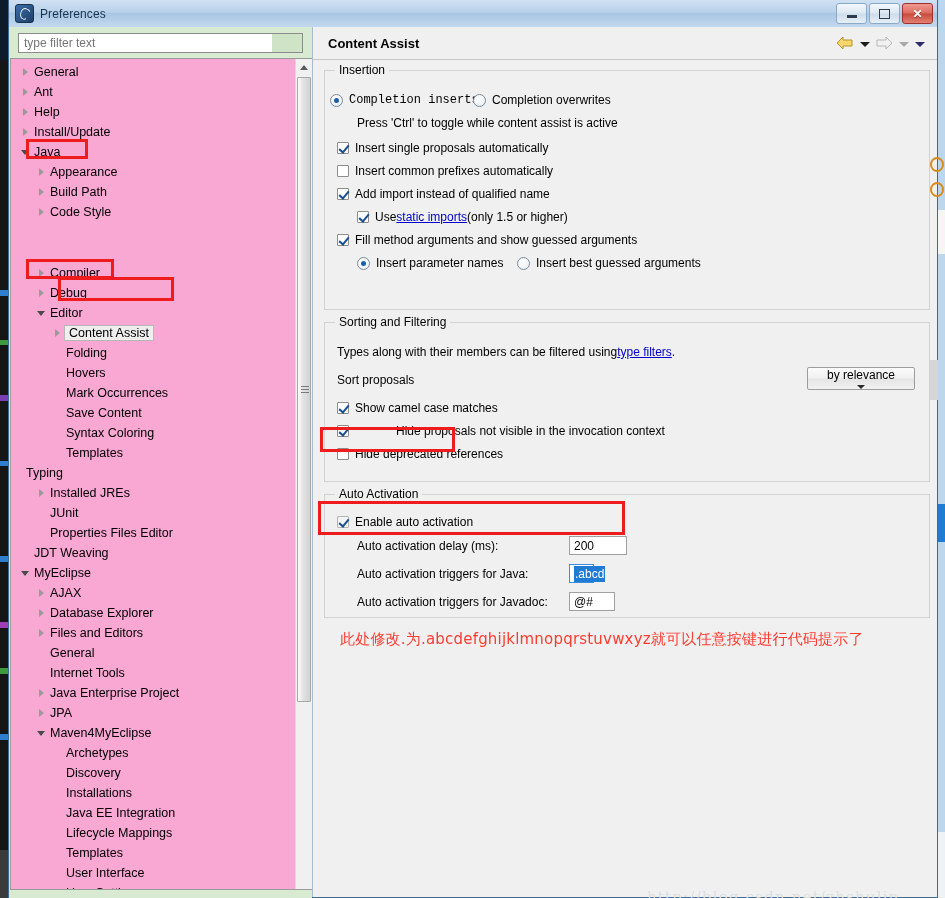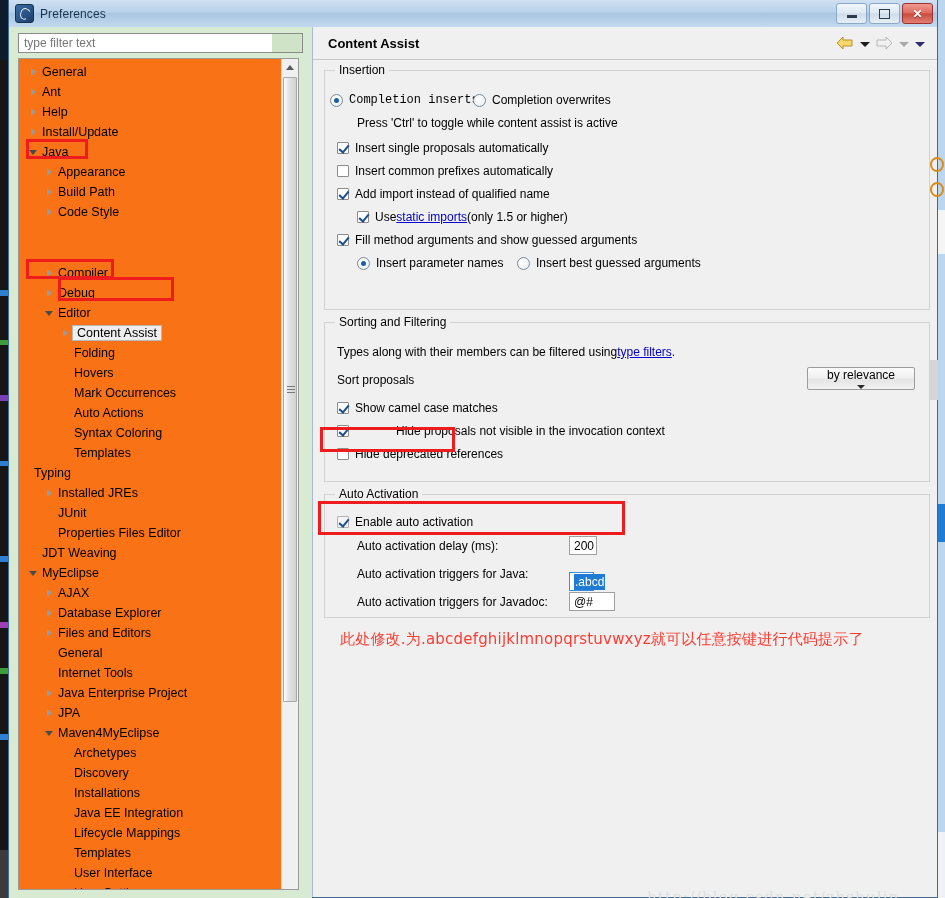--- a/index.html
+++ b/index.html
@@ -87,22 +87,22 @@
   }
   .filter-input {
     border: none; outline: none; background: transparent;
     font-family: "Liberation Sans", sans-serif; font-size: 12px; color: #6d6d6d;
     padding: 0 5px; width: 248px; height: 18px;
   }
   .filter-clear {
     width: 30px; height: 18px; background: #cfe4c6; flex: none;
   }
   .tree-wrap {
-    position: absolute; left: 9px; top: 31px; width: 281px; height: 832px;
-    background: #f97316; border: 1px solid #9a9a9a; box-sizing: border-box;
+    position: absolute; left: 1px; top: 31px; width: 303px; height: 832px;
+    background: #f9a8d4; border: 1px solid #9a9a9a; box-sizing: border-box;
     overflow: hidden;
   }
   .tree { position: absolute; left: 0; top: 0; right: 17px; top: 0; padding-top: 3px; }
   .tnode {
     height: 20px; display: flex; align-items: center;
     font-size: 12.5px; color: #000; white-space: nowrap;
     position: relative;
   }
   .arrow {
     width: 14px; height: 20px; flex: none; position: relative;
@@ -378,21 +378,21 @@
               <div class="tnode" style="padding-left: 40px;">
                 <span class="arrow"></span>
                 <span class="tlabel">Hovers</span>
               </div>
               <div class="tnode" style="padding-left: 40px;">
                 <span class="arrow"></span>
                 <span class="tlabel">Mark Occurrences</span>
               </div>
               <div class="tnode" style="padding-left: 40px;">
                 <span class="arrow"></span>
-                <span class="tlabel">Auto Actions</span>
+                <span class="tlabel">Save Content</span>
               </div>
               <div class="tnode" style="padding-left: 40px;">
                 <span class="arrow"></span>
                 <span class="tlabel">Syntax Coloring</span>
               </div>
               <div class="tnode" style="padding-left: 40px;">
                 <span class="arrow"></span>
                 <span class="tlabel">Templates</span>
               </div>
               <div class="tnode" style="">
@@ -617,28 +617,28 @@
             <div class="legend">Auto Activation</div>
 
             <div class="row" style="position:absolute; left:12px; top:20px;">
               <span class="cb checked dis"></span>
               <span>Enable auto activation</span>
             </div>
 
             <div class="row" style="position:absolute; left:32px; top:44px;">
               <span>Auto activation delay (ms):</span>
             </div>
-            <div class="tfield" style="position:absolute; left:244px; top:41px; width:28px;">
+            <div class="tfield" style="position:absolute; left:244px; top:41px; width:58px;">
               <span>200</span>
             </div>
 
             <div class="row" style="position:absolute; left:32px; top:72px;">
               <span>Auto activation triggers for Java:</span>
             </div>
-            <div class="tfield sel" style="position:absolute; left:244px; top:69px; width:25px;margin-top:8px;">
+            <div class="tfield sel" style="position:absolute; left:244px; top:69px; width:25px;">
               <span class="selbg">.abcd</span>
             </div>
 
             <div class="row" style="position:absolute; left:32px; top:100px;">
               <span>Auto activation triggers for Javadoc:</span>
             </div>
             <div class="tfield" style="position:absolute; left:244px; top:97px; width:46px;">
               <span>@#</span>
             </div>
           </div>

